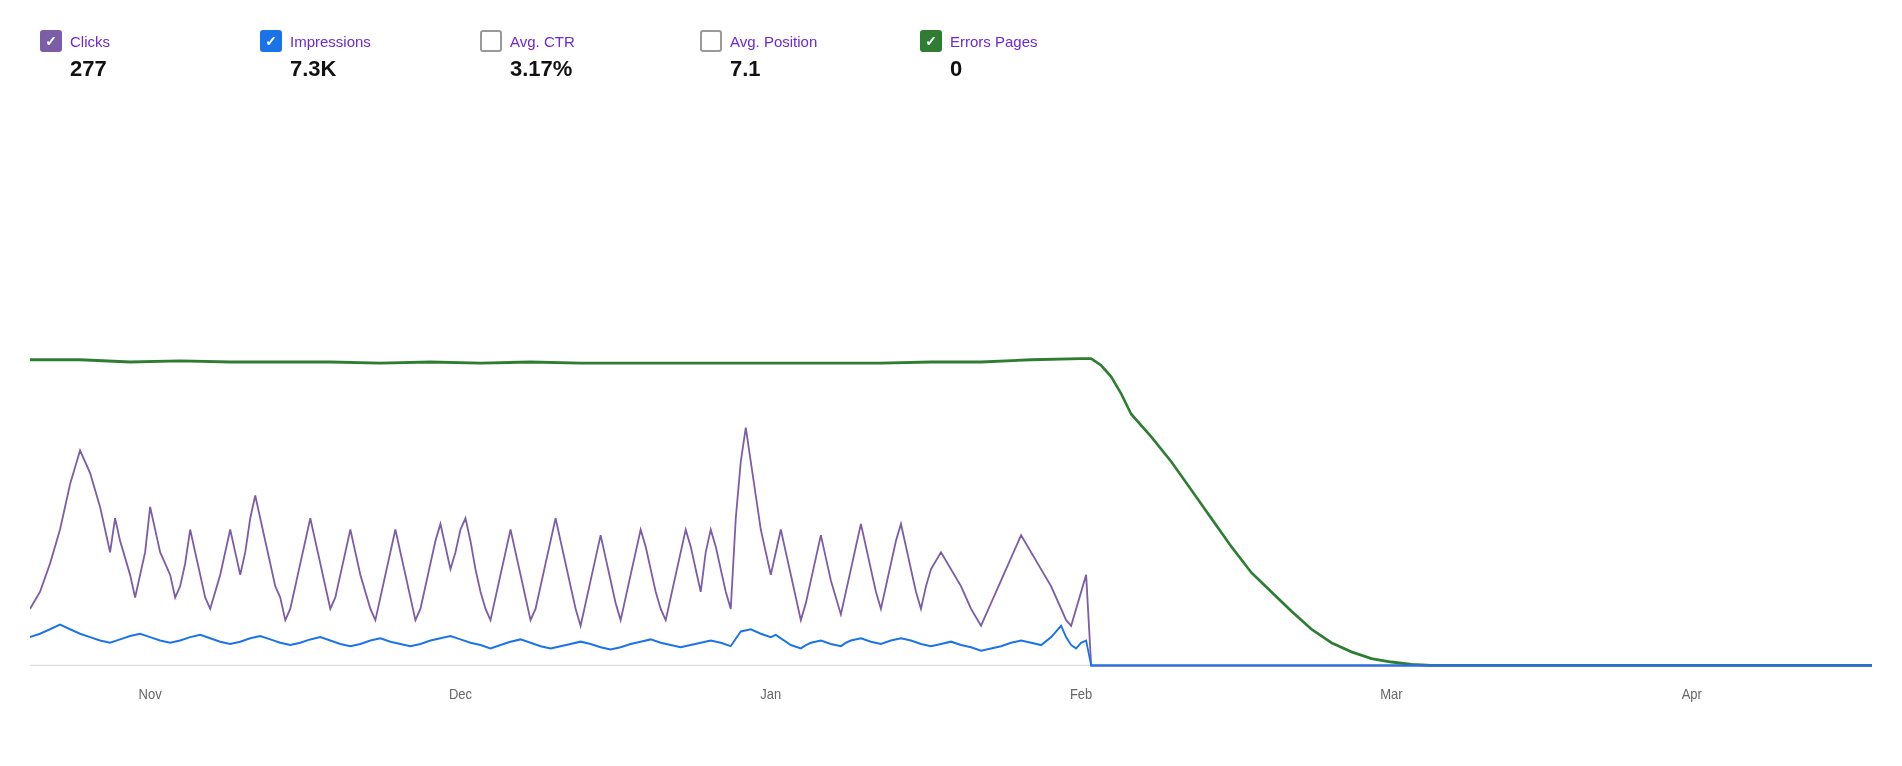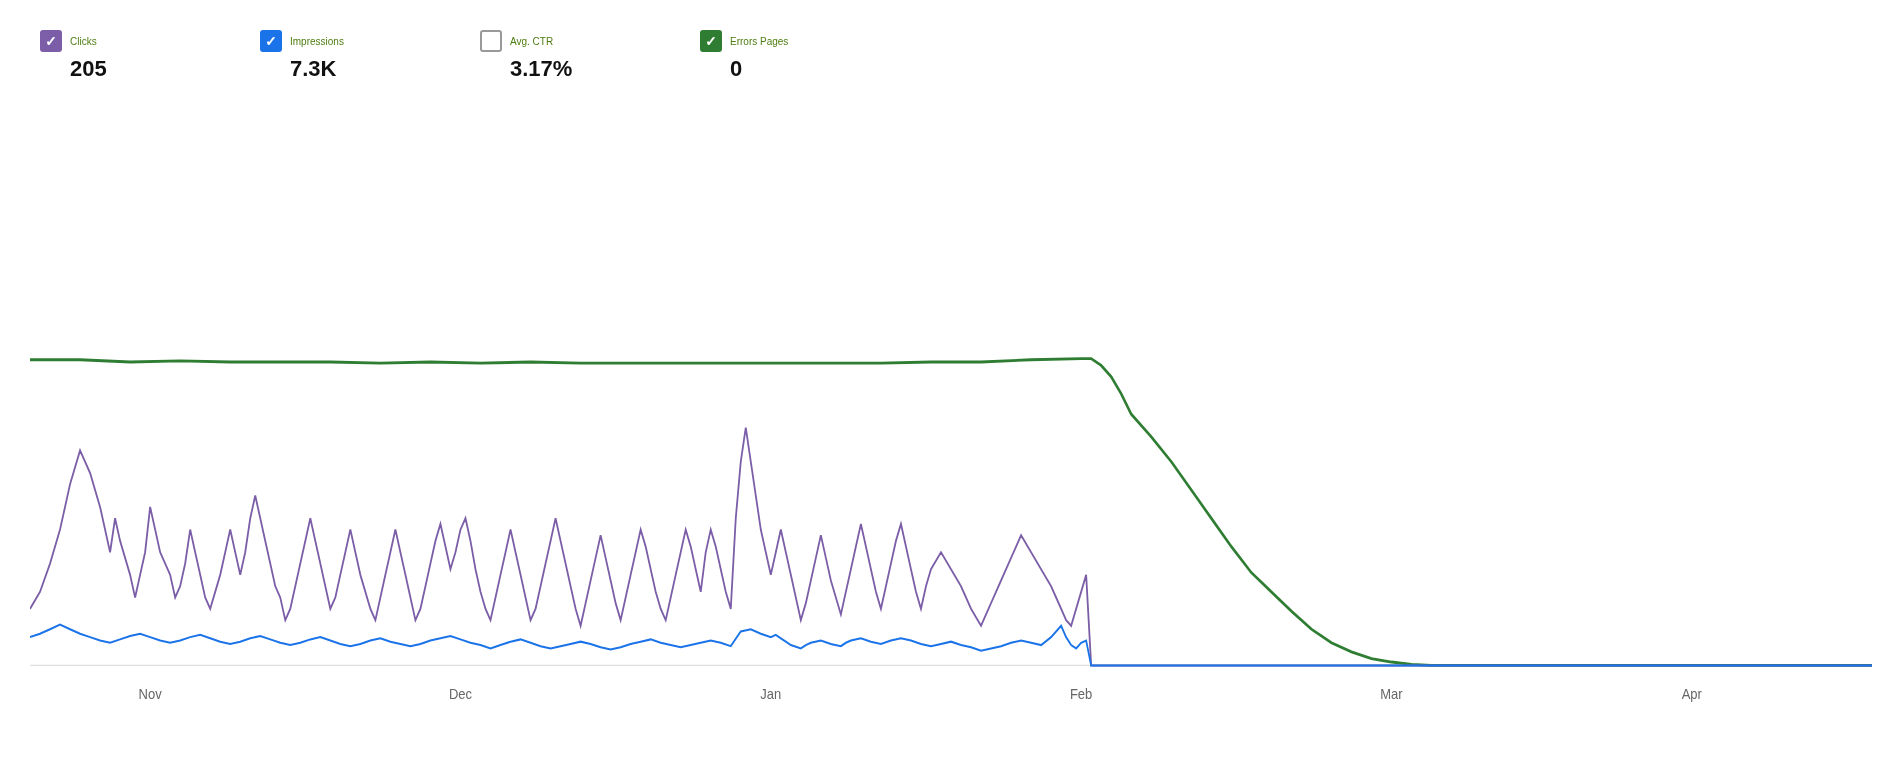--- a/index.html
+++ b/index.html
@@ -61,22 +61,22 @@
       background: #fff;
       border-color: #999;
     }
     .checkmark {
       color: white;
       font-size: 14px;
       font-weight: bold;
       line-height: 1;
     }
     .metric-label {
-      font-size: 10px;
-      color: #4d7c0f;
+      font-size: 15px;
+      color: #6d28d9;
       font-weight: 400;
     }
     .metric-value {
       font-size: 22px;
       font-weight: 700;
       color: #111;
       padding-left: 30px;
     }
     .chart-area {
       flex: 1;
@@ -97,37 +97,44 @@
 
 <div class="container">
   <div class="metrics-row">
   <div class="metric-item">
         <div class="metric-header">
           <div class="checkbox checked-purple">
             <span class="checkmark">✓</span>
           </div>
           <span class="metric-label">Clicks</span>
         </div>
-        <div class="metric-value">205</div>
+        <div class="metric-value">277</div>
       </div>
       <div class="metric-item">
         <div class="metric-header">
           <div class="checkbox checked-blue">
             <span class="checkmark">✓</span>
           </div>
           <span class="metric-label">Impressions</span>
         </div>
         <div class="metric-value">7.3K</div>
       </div>
       <div class="metric-item">
         <div class="metric-header">
           <div class="checkbox unchecked"></div>
           <span class="metric-label">Avg. CTR</span>
         </div>
         <div class="metric-value">3.17%</div>
+      </div>
+      <div class="metric-item">
+        <div class="metric-header">
+          <div class="checkbox unchecked"></div>
+          <span class="metric-label">Avg. Position</span>
+        </div>
+        <div class="metric-value">7.1</div>
       </div>
       <div class="metric-item">
         <div class="metric-header">
           <div class="checkbox checked-green">
             <span class="checkmark">✓</span>
           </div>
           <span class="metric-label">Errors Pages</span>
         </div>
         <div class="metric-value">0</div>
       </div>

